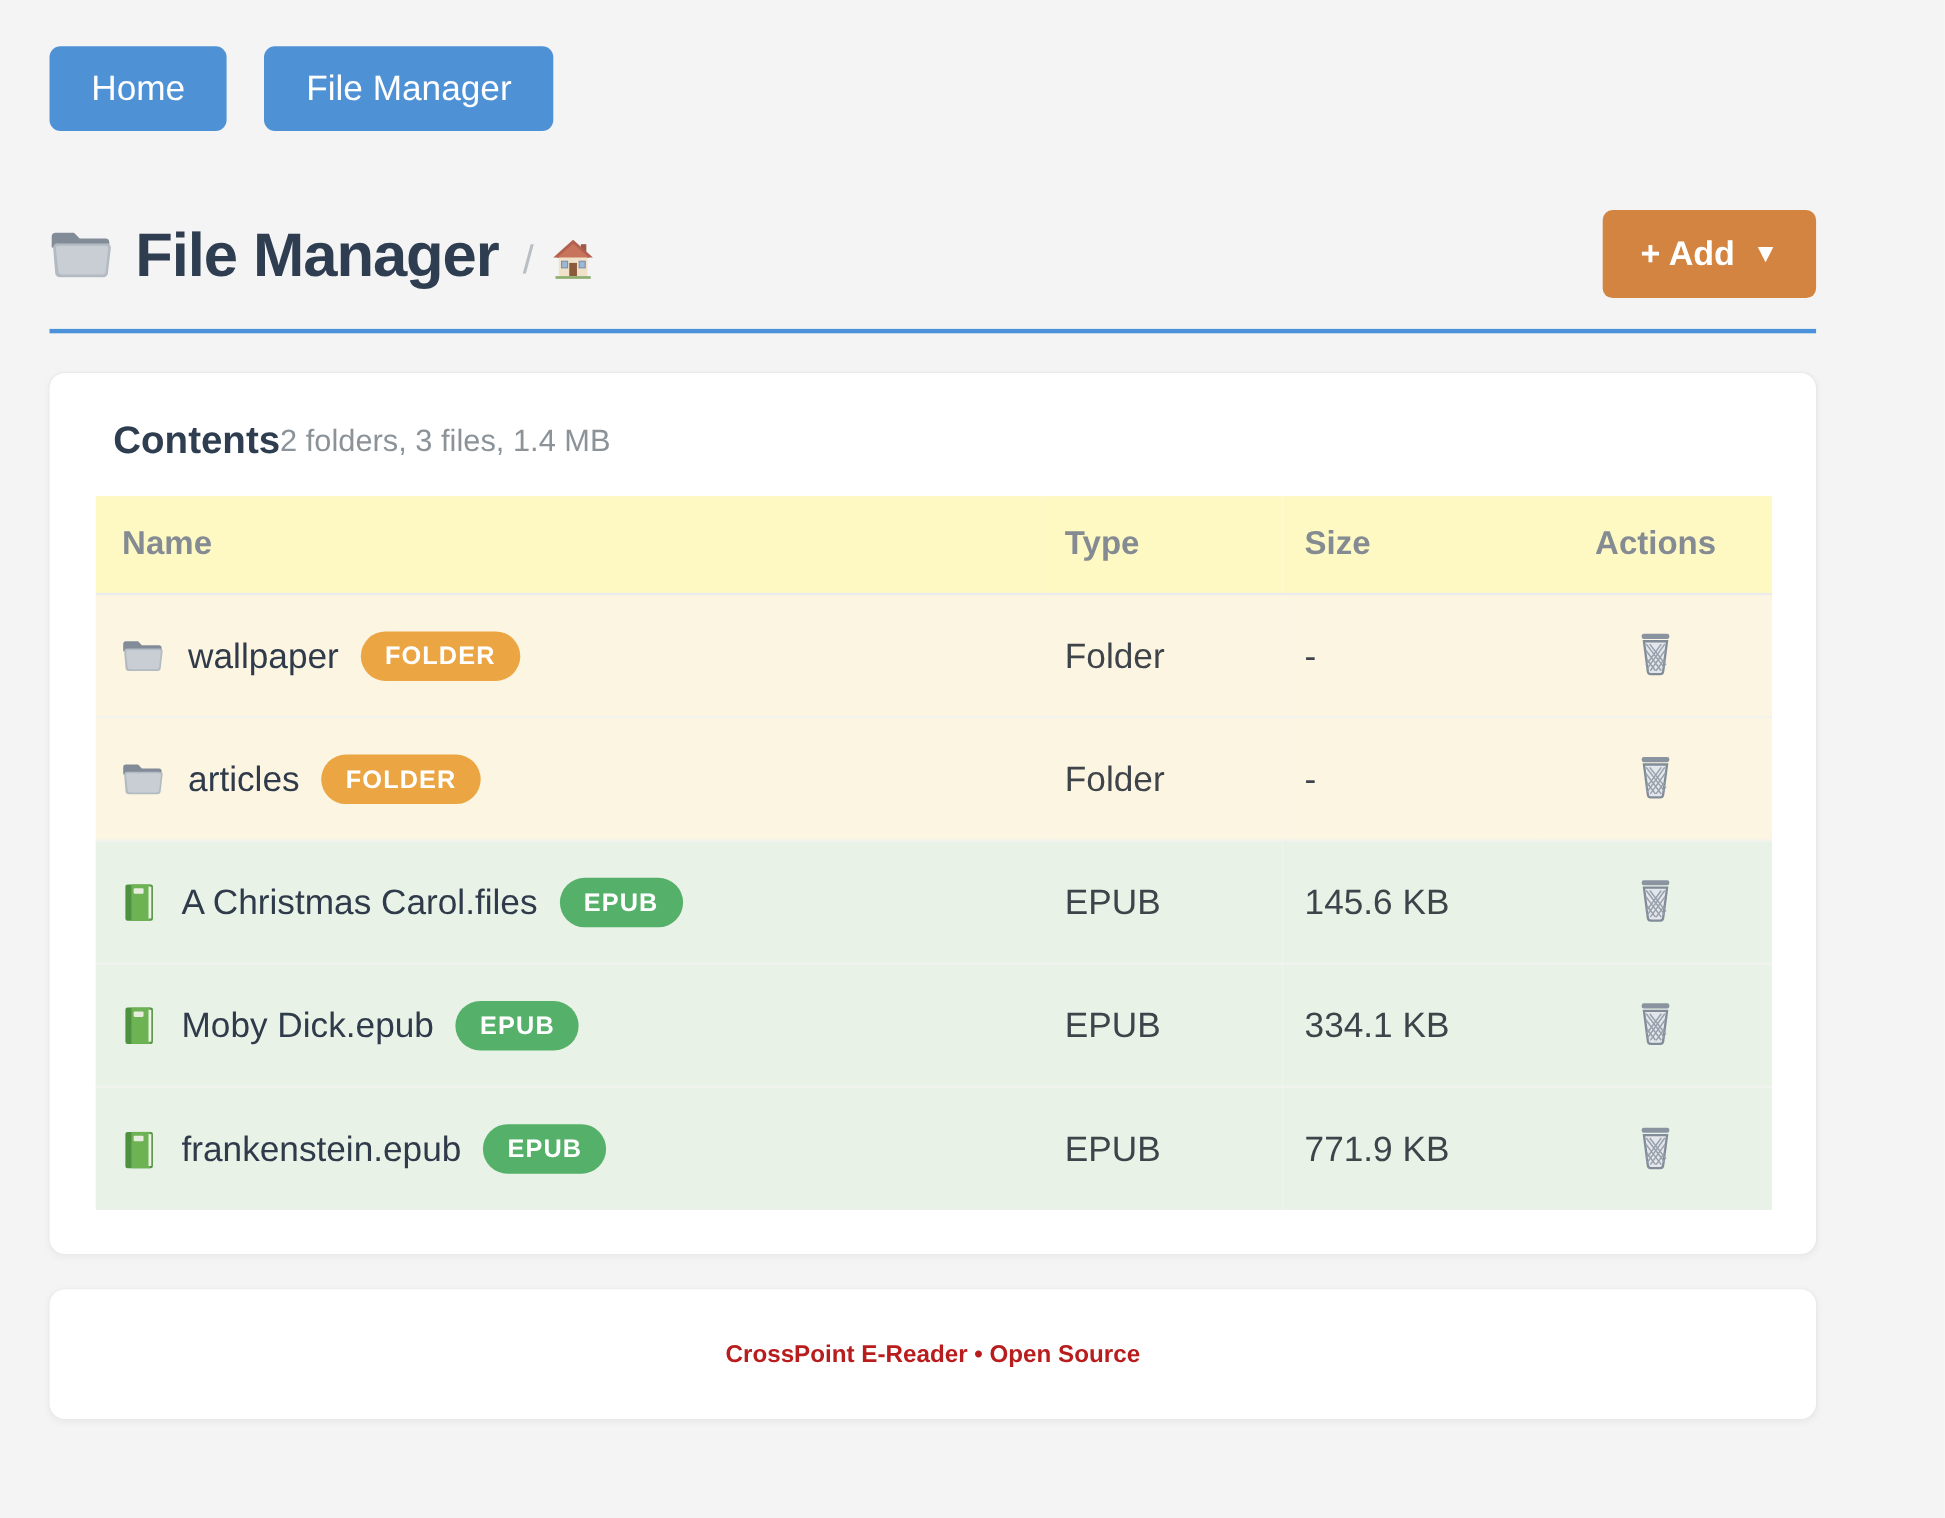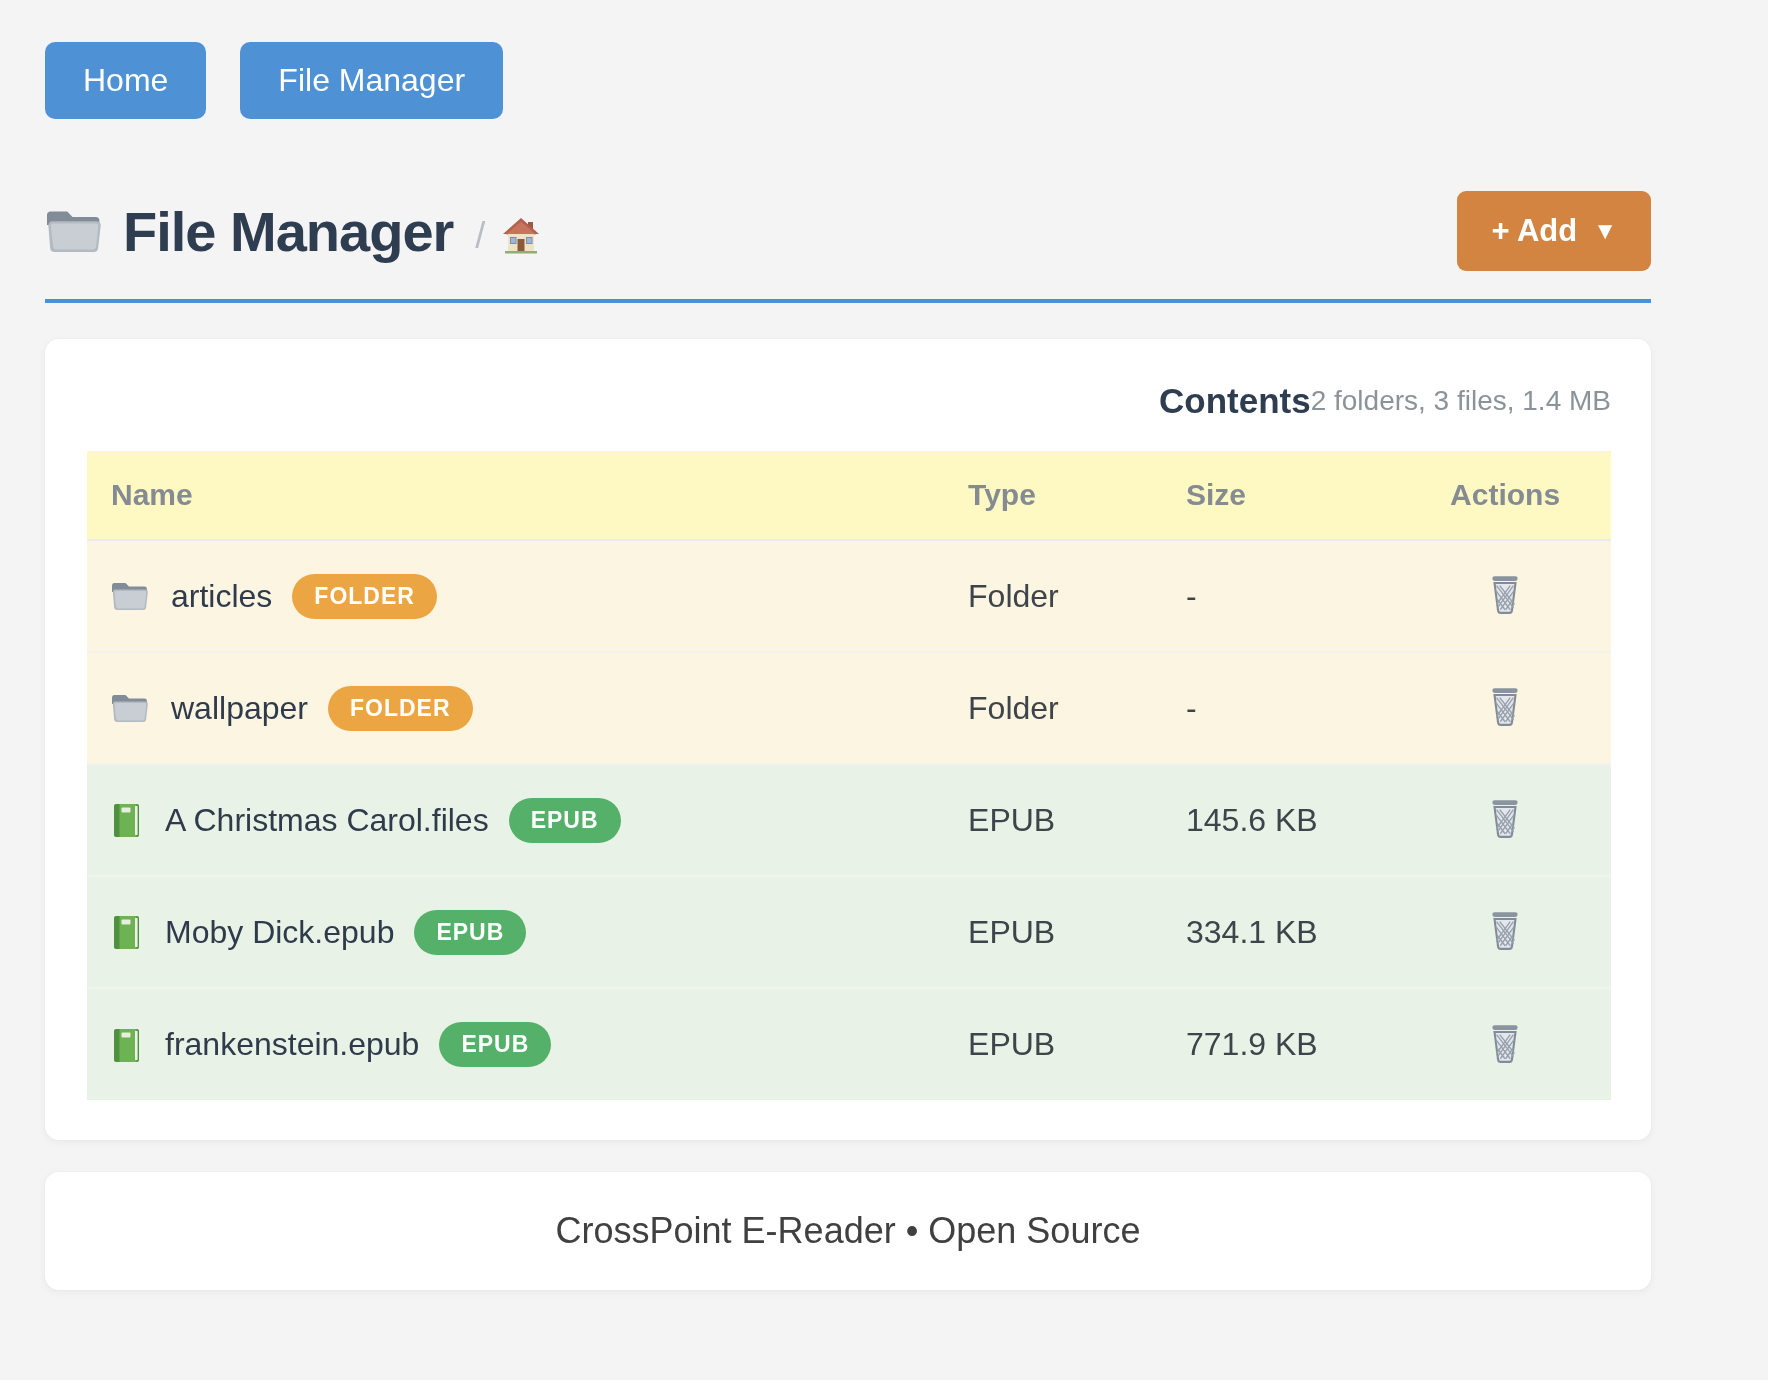--- a/index.html
+++ b/index.html
@@ -70,21 +70,22 @@
   
   .card {
     background:#fff;
     border-radius:14px;
     box-shadow:0 2px 8px rgba(0,0,0,0.05), 0 0 2px rgba(0,0,0,0.04);
   }
   .main-card { margin-top:36px; padding:42px 40px 40px 42px; }
   .card-head {
     display:flex;
     align-items:center;
-    justify-content:flex-end;
+    justify-content:flex-start;
+    margin-left:16px;
   }
   .panel-title { font-size:35px; font-weight:700; color:#2e3d50; }
   .summary { font-size:28px; color:#8b9399; }
 
   
   table.file-table {
     margin-top:30px;
     width:100%;
     border-collapse:collapse;
     table-layout:fixed;
@@ -145,21 +146,21 @@
   .trash-btn svg { width:36px; height:42px; }
 
   
   .footer-card {
     margin-top:32px;
     height:118px;
     display:flex;
     align-items:center;
     justify-content:center;
   }
-  .footer-text { font-size:36px; color:#404040; }
+  .footer-text { font-size:22px; color:#b91c1c;font-weight:bold; }
 </style>
 </head>
 <body>
 
 <div class="page">
 
   <div class="nav-row">
     <button class="nav-btn">Home</button>
     <button class="nav-btn">File Manager</button>
   </div>
@@ -216,21 +217,21 @@
       <tbody>
           <tr class="row-folder">
     <td class="td-name">
       <span class="name-wrap">
         <svg class="row-icon" viewBox="0 0 38 32">
           <path d="M3 3 h11.5 l3.5 3.6 h15.5 a2.4 2.4 0 0 1 2.4 2.4 v3 H1 V5.4 A2.4 2.4 0 0 1 3 3 z" fill="#828c98"></path>
           <path d="M4.6 9.5 h29.6 a2.6 2.6 0 0 1 2.6 2.9 l-1.7 14.9 a3 3 0 0 1 -3 2.7 H6.1 a3 3 0 0 1 -3 -2.7 L1.9 12.4 a2.6 2.6 0 0 1 2.7 -2.9 z" fill="#b3bac2"></path>
           <path d="M5.2 11 h28.4 a1.6 1.6 0 0 1 1.6 1.8 l-1.5 13.6 a2.2 2.2 0 0 1 -2.2 2 H7.3 a2.2 2.2 0 0 1 -2.2 -2 L3.6 12.8 A1.6 1.6 0 0 1 5.2 11 z" fill="#c9ced5"></path>
         </svg>
 
-        <span class="file-name">articles</span>
+        <span class="file-name">wallpaper</span>
         <span class="badge">FOLDER</span>
       </span>
     </td>
     <td>Folder</td>
     <td>-</td>
     <td class="td-actions">
       <button class="trash-btn">
         <svg viewBox="0 0 34 40">
           <rect x="5" y="3" width="24" height="4.5" rx="2" fill="#8a94a1"></rect>
           <path d="M7 9.5 L10.4 35.8 a2.6 2.6 0 0 0 2.6 2.2 h8 a2.6 2.6 0 0 0 2.6 -2.2 L27 9.5 z" fill="#e3e7ec" stroke="#828c99" stroke-width="2"></path>
@@ -241,21 +242,21 @@
   </tr>
           <tr class="row-folder">
     <td class="td-name">
       <span class="name-wrap">
         <svg class="row-icon" viewBox="0 0 38 32">
           <path d="M3 3 h11.5 l3.5 3.6 h15.5 a2.4 2.4 0 0 1 2.4 2.4 v3 H1 V5.4 A2.4 2.4 0 0 1 3 3 z" fill="#828c98"></path>
           <path d="M4.6 9.5 h29.6 a2.6 2.6 0 0 1 2.6 2.9 l-1.7 14.9 a3 3 0 0 1 -3 2.7 H6.1 a3 3 0 0 1 -3 -2.7 L1.9 12.4 a2.6 2.6 0 0 1 2.7 -2.9 z" fill="#b3bac2"></path>
           <path d="M5.2 11 h28.4 a1.6 1.6 0 0 1 1.6 1.8 l-1.5 13.6 a2.2 2.2 0 0 1 -2.2 2 H7.3 a2.2 2.2 0 0 1 -2.2 -2 L3.6 12.8 A1.6 1.6 0 0 1 5.2 11 z" fill="#c9ced5"></path>
         </svg>
 
-        <span class="file-name">wallpaper</span>
+        <span class="file-name">articles</span>
         <span class="badge">FOLDER</span>
       </span>
     </td>
     <td>Folder</td>
     <td>-</td>
     <td class="td-actions">
       <button class="trash-btn">
         <svg viewBox="0 0 34 40">
           <rect x="5" y="3" width="24" height="4.5" rx="2" fill="#8a94a1"></rect>
           <path d="M7 9.5 L10.4 35.8 a2.6 2.6 0 0 0 2.6 2.2 h8 a2.6 2.6 0 0 0 2.6 -2.2 L27 9.5 z" fill="#e3e7ec" stroke="#828c99" stroke-width="2"></path>

